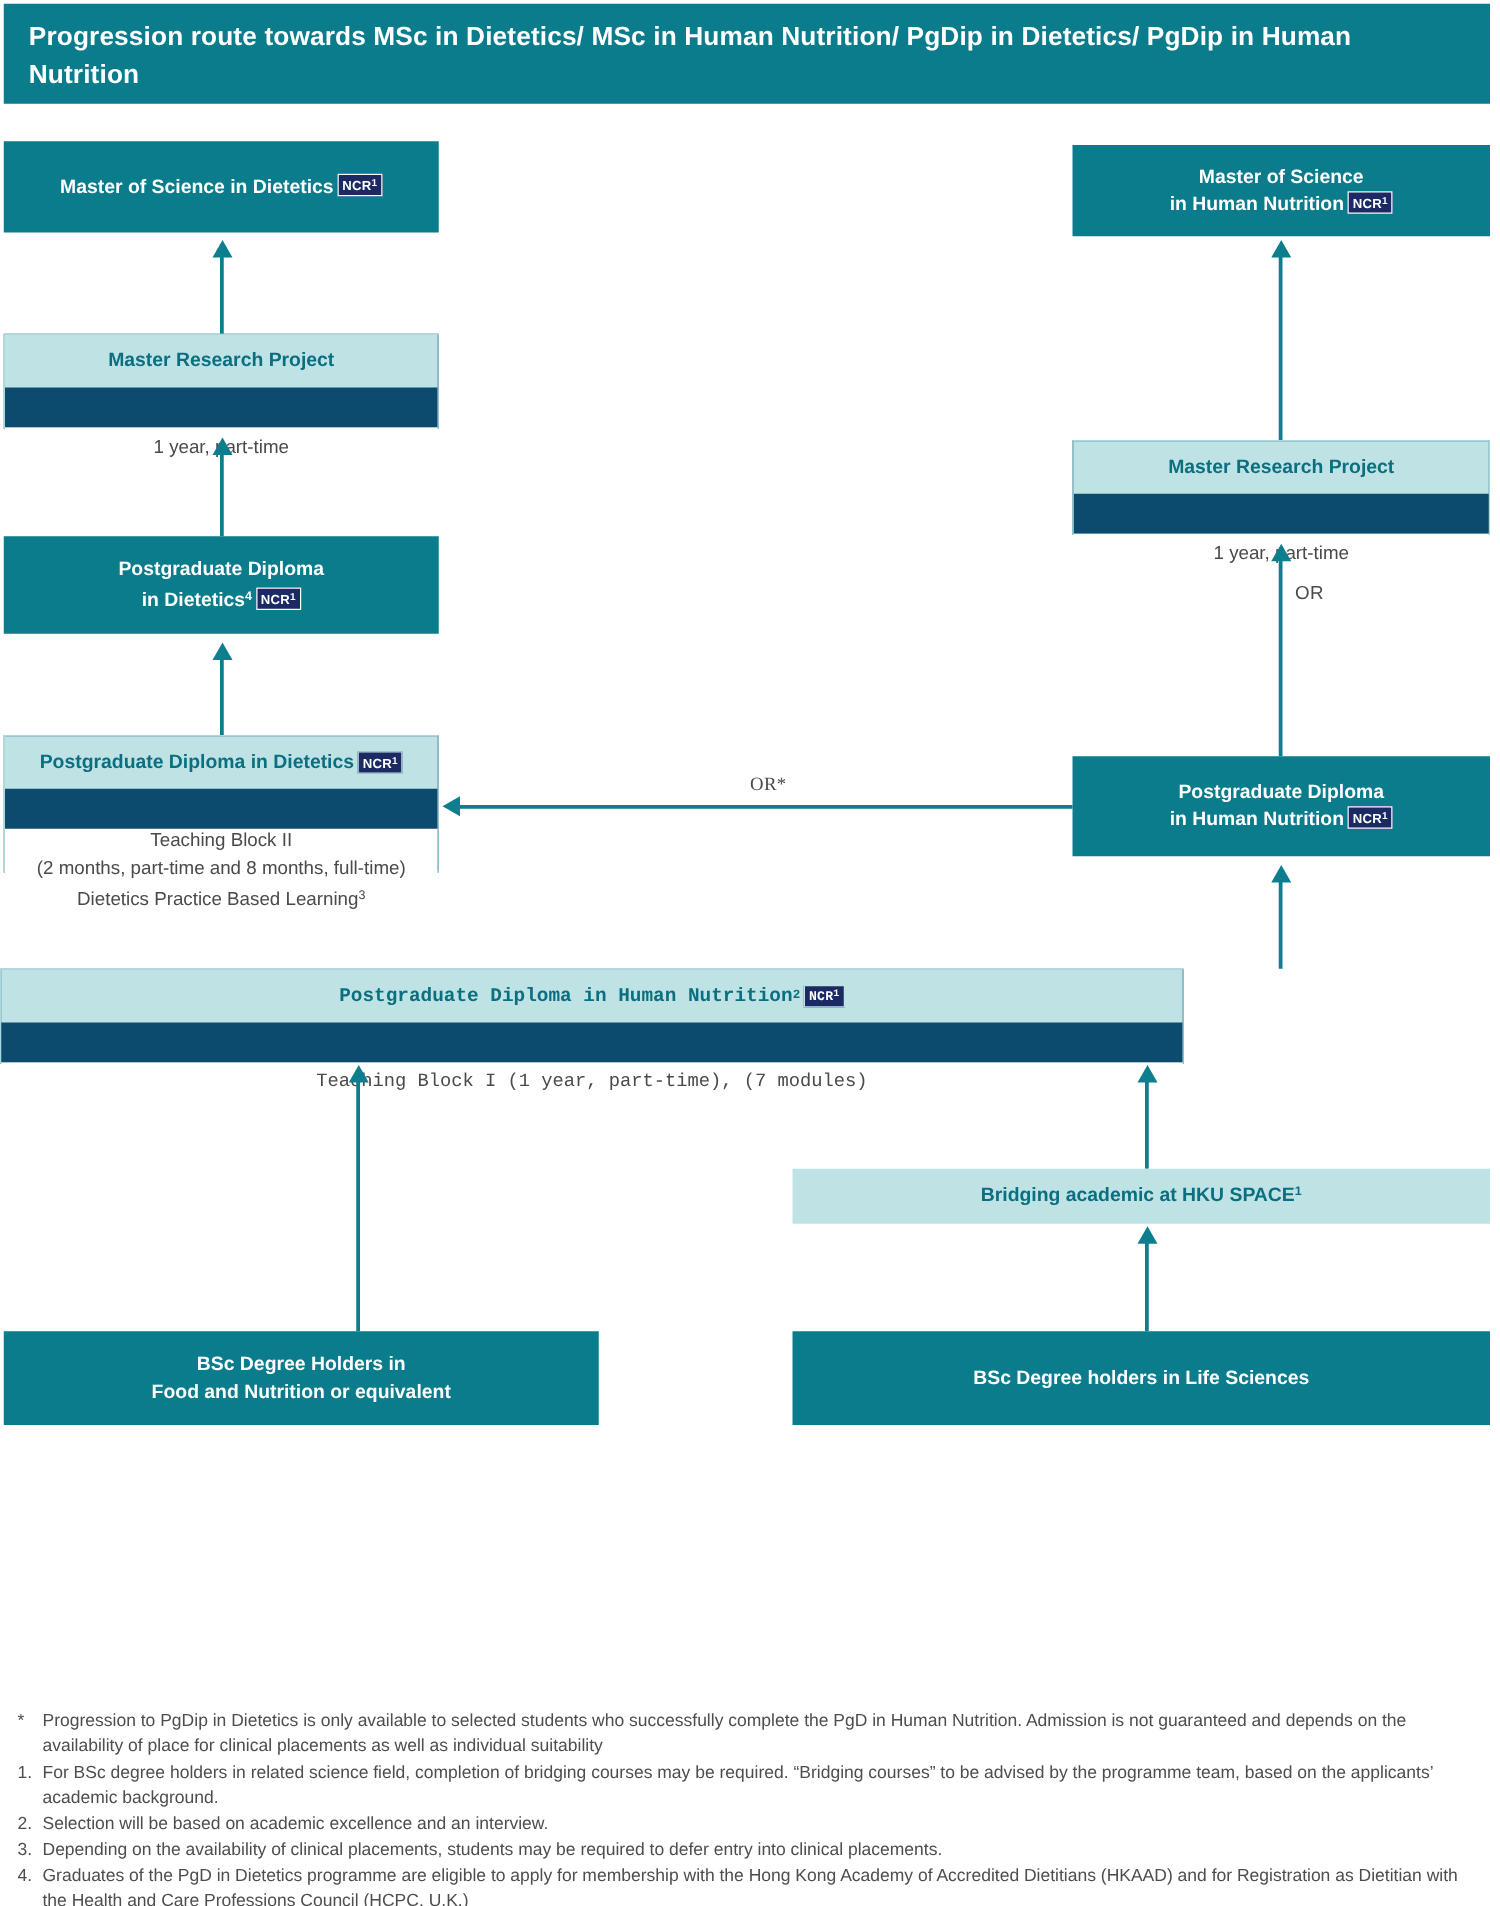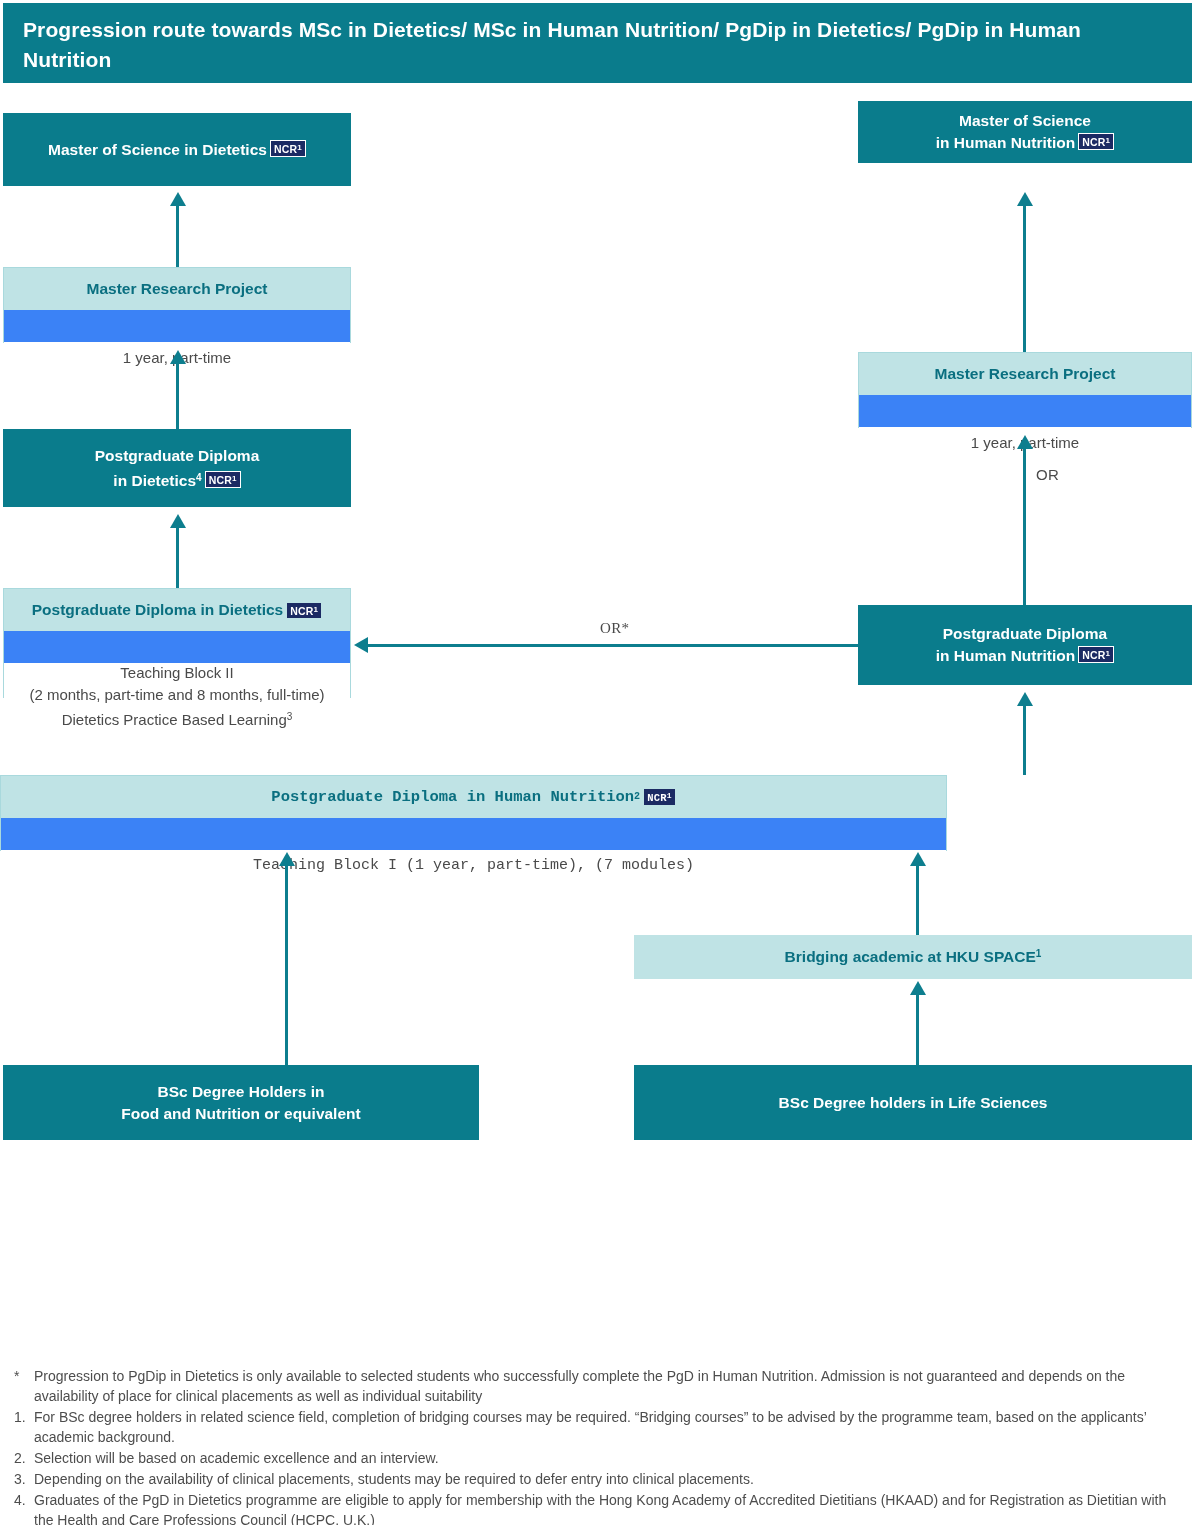--- a/index.html
+++ b/index.html
@@ -49,21 +49,21 @@
     display: flex;
     align-items: center;
     justify-content: center;
     text-align: center;
     font-weight: bold;
     font-size: 15.5px;
     line-height: 22px;
   }
   .node-light {
     border: 1px solid #a9d9dd;
-    background: #3b82f6;
+    background: #0c4a6e;
   }
   .node-light .lt-head {
     background: #bfe3e5;
     color: #0a6f80;
     font-weight: bold;
     font-size: 15.5px;
     text-align: center;
     line-height: 20px;
     display: flex;
     align-items: center;
@@ -230,21 +230,21 @@
     </div>
     <div class="lt-body" style="height:66px;">
       <div>Teaching Block II</div>
       <div>(2 months, part-time and 8 months, full-time)</div>
       <div>
         <span>Dietetics Practice Based Learning</span><sup class="fn-reg">3</sup>
       </div>
     </div>
   </div>
 
-  <div class="node node-dark" style="left:858px; top:101px; width:334px; height:62px;">
+  <div class="node node-dark" style="left:858px; top:116px; width:334px; height:73px;">
     <div>
       <div>Master of Science</div>
       <div>
         <span>in Human Nutrition</span><span class="ncr"><span>NCR</span><sup>1</sup></span>
       </div>
     </div>
   </div>
 
   <div class="arrow-up" style="left:1017px; top:192px;"></div>
   <div class="vline" style="left:1023px; top:205px; height:147px;"></div>

